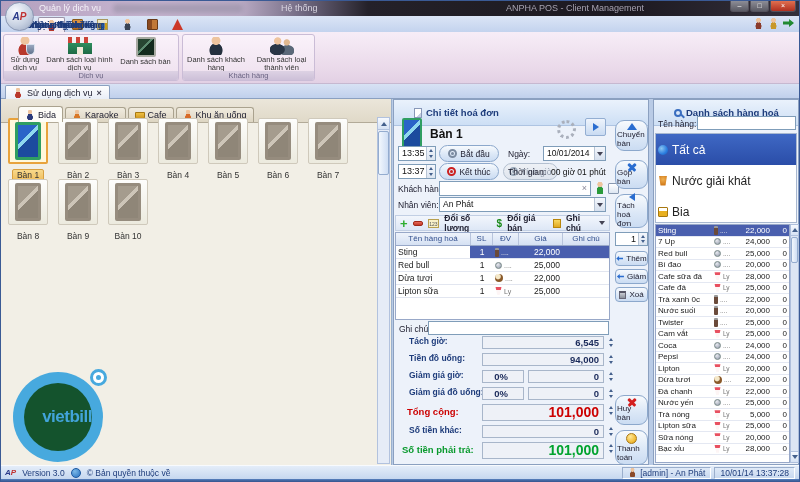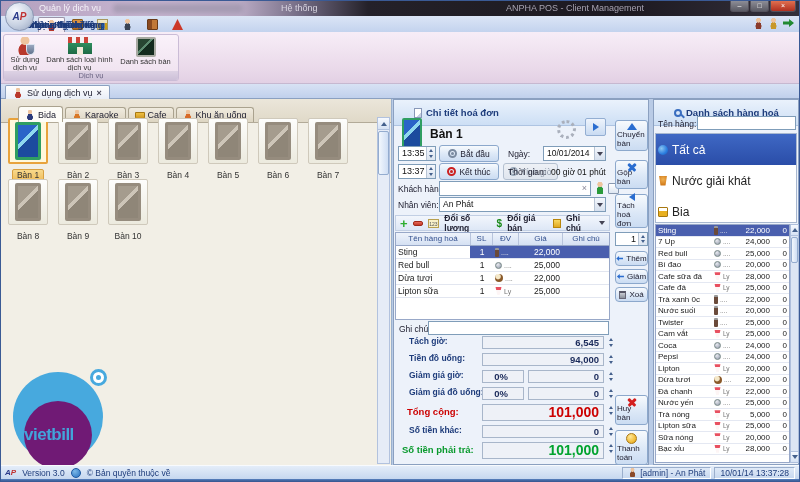--- a/index.html
+++ b/index.html
@@ -67,38 +67,38 @@
 .tlabel{margin-top:2px;font-size:8.5px;color:#333;line-height:10px;display:inline-block;padding:0 4px}
 .tile.sel .tlabel{background:linear-gradient(#f8d98c,#f0bf5e);border:1px solid #d8a040;border-radius:2px}
 .lscroll{position:absolute;right:1px;top:18px;width:13px;bottom:1px;background:#e6ecf7;border:1px solid #b2c2de}
 .sarr{height:12px;background:linear-gradient(#f6f9fe,#d6e2f4);border-bottom:1px solid #b2c2de;display:flex;align-items:center;justify-content:center}
 .tu{width:0;height:0;border-left:3px solid transparent;border-right:3px solid transparent;border-bottom:4px solid #44608c}
 .tdn{width:0;height:0;border-left:3px solid transparent;border-right:3px solid transparent;border-top:4px solid #44608c}
 .sthumb{position:absolute;top:13px;left:0;width:100%;height:44px;background:linear-gradient(90deg,#f2f7fd,#cfdef4);border:1px solid #94accf;border-radius:2px}
 
 .vietbill{position:absolute;left:10px;top:270px;width:100px;height:95px}
 .vb-disc{position:absolute;left:2px;top:3px;width:90px;height:90px;border-radius:50%;background:#47a9de}
-.vb-inner{position:absolute;left:13px;top:32px;width:68px;height:68px;border-radius:50%;background:#701a75;display:flex;align-items:center;justify-content:flex-start}
+.vb-inner{position:absolute;left:13px;top:14px;width:68px;height:68px;border-radius:50%;background:#14532d;display:flex;align-items:center;justify-content:flex-end}
 .vb-text{font-size:17px;font-weight:bold;color:#42a4da;letter-spacing:-.5px}
 .vb-dot{position:absolute;right:4px;top:0;width:17px;height:17px;border-radius:50%;background:#fff;border:3px solid #47a9de}
 .vb-dot::after{content:"";position:absolute;left:3px;top:3px;width:5px;height:5px;border-radius:50%;background:#47a9de}
 
 .panel{position:absolute;top:98px;height:366px;background:#edf2fa;border:1px solid #8ba0c0}
 .phead{position:absolute;left:0;top:0;width:100%;height:26px;background:linear-gradient(#eaf2fc,#cddff5);border-bottom:1px solid #aec4e2;display:flex;align-items:center;gap:4px;padding-left:20px;font-size:9.5px;font-weight:bold;color:#1e3c7b}
 .hdr-page{width:8px;height:10px;background:linear-gradient(135deg,#fff 70%,#c4d0e2 70%);border:1px solid #8898b8;flex:none}
 .mag{width:8px;height:8px;border:2px solid #3a6ec0;border-radius:50%;position:relative;flex:none}
 .mag::after{content:"";position:absolute;left:4px;top:4px;width:5px;height:2px;background:#3a6ec0;transform:rotate(45deg)}
 .flabel{position:absolute;font-size:8.5px;color:#223}
 .tfld{position:absolute;background:#fff;border:1px solid #7f9db9}
 .spcol{position:absolute;right:0;top:0;bottom:0;width:9px;background:linear-gradient(#f4f7fc,#dbe4f0);border-left:1px solid #b8c4d4;display:flex;flex-direction:column;align-items:center;justify-content:space-evenly}
 .spcol .tu{border-left-width:2.5px;border-right-width:2.5px;border-bottom-width:3px}
 .spcol .tdn{border-left-width:2.5px;border-right-width:2.5px;border-top-width:3px}
 .ddcol{position:absolute;right:0;top:0;bottom:0;width:11px;background:linear-gradient(#f4f7fc,#d6e0ee);border-left:1px solid #b8c4d4;display:flex;align-items:center;justify-content:center}
 .dd{width:0;height:0;border-left:3px solid transparent;border-right:3px solid transparent;border-top:4px solid #445}
-.sbtn{background:linear-gradient(#f7fafd,#dce8f7 55%,#cbdcf2);border:1px solid #8ca8cc;border-radius:3px;font-size:8.5px;color:#223;display:flex;align-items:center;justify-content:center;gap:3px}
+.sbtn{background:linear-gradient(#f7fafd,#dce8f7 55%,#cbdcf2);border:1px solid #8ca8cc;border-radius:9px;font-size:8.5px;color:#223;display:flex;align-items:center;justify-content:center;gap:3px}
 
 #midPanel{left:392px;width:256px}
 .minipool{position:absolute;left:8px;top:18px;width:20px;height:30px;border:2px solid #2f9e62;border-radius:2px;background:linear-gradient(135deg,#2a64c8 0 38%,#8fd8ee 38% 48%,#1c4b9e 48%)}
 .btitle{position:absolute;left:36px;top:27px;font-size:12px;font-weight:bold;color:#111}
 .spinner{position:absolute;left:163px;top:20px;width:19px;height:19px;border:3px dotted #aab0bc;border-radius:50%}
 .fwdbtn{position:absolute;left:191px;top:18px;width:21px;height:18px;background:linear-gradient(#eef4fc,#c9dbf2);border:1px solid #93aed2;border-radius:2px;display:flex;align-items:center;justify-content:center}
 .tri-r{width:0;height:0;border-top:4px solid transparent;border-bottom:4px solid transparent;border-left:6px solid #2a6dd0}
 .tspin{width:38px;height:15px;font-size:9px;color:#111;line-height:13px;padding-left:3px}
 .tgt{width:9px;height:9px;border-radius:50%;border:2px solid var(--c,#778);position:relative;flex:none}
 .tgt::after{content:"";position:absolute;left:1px;top:1px;width:3px;height:3px;border-radius:50%;background:var(--c,#778)}
@@ -251,20 +251,33 @@
             <div class="bicon bi-service-type-list"></div>
             <div class="blabel">Danh sách loại hình dịch vụ</div>
           </div>
           <div class="rbtn">
             <div class="bicon bi-table-list"></div>
             <div class="blabel">Danh sách bàn</div>
           </div>
         </div>
         <div class="rcap">Dịch vụ</div>
       </div>
+      <div class="rgroup g1">
+        <div class="rbrow">
+          <div class="rbtn">
+            <div class="bicon bi-customer-list person"></div>
+            <div class="blabel">Danh sách khách hàng</div>
+          </div>
+          <div class="rbtn">
+            <div class="bicon bi-member-type-list"></div>
+            <div class="blabel">Danh sách loại thành viên</div>
+          </div>
+        </div>
+        <div class="rcap">Khách hàng</div>
+      </div>
     </div>
 
   <div class="doc-strip">
     <div class="doc-tab">
       <span class="dt-ic person"></span>
       <span>Sử dụng dịch vụ</span>
       <span class="xglyph">×</span>
     </div>
   </div>
 

